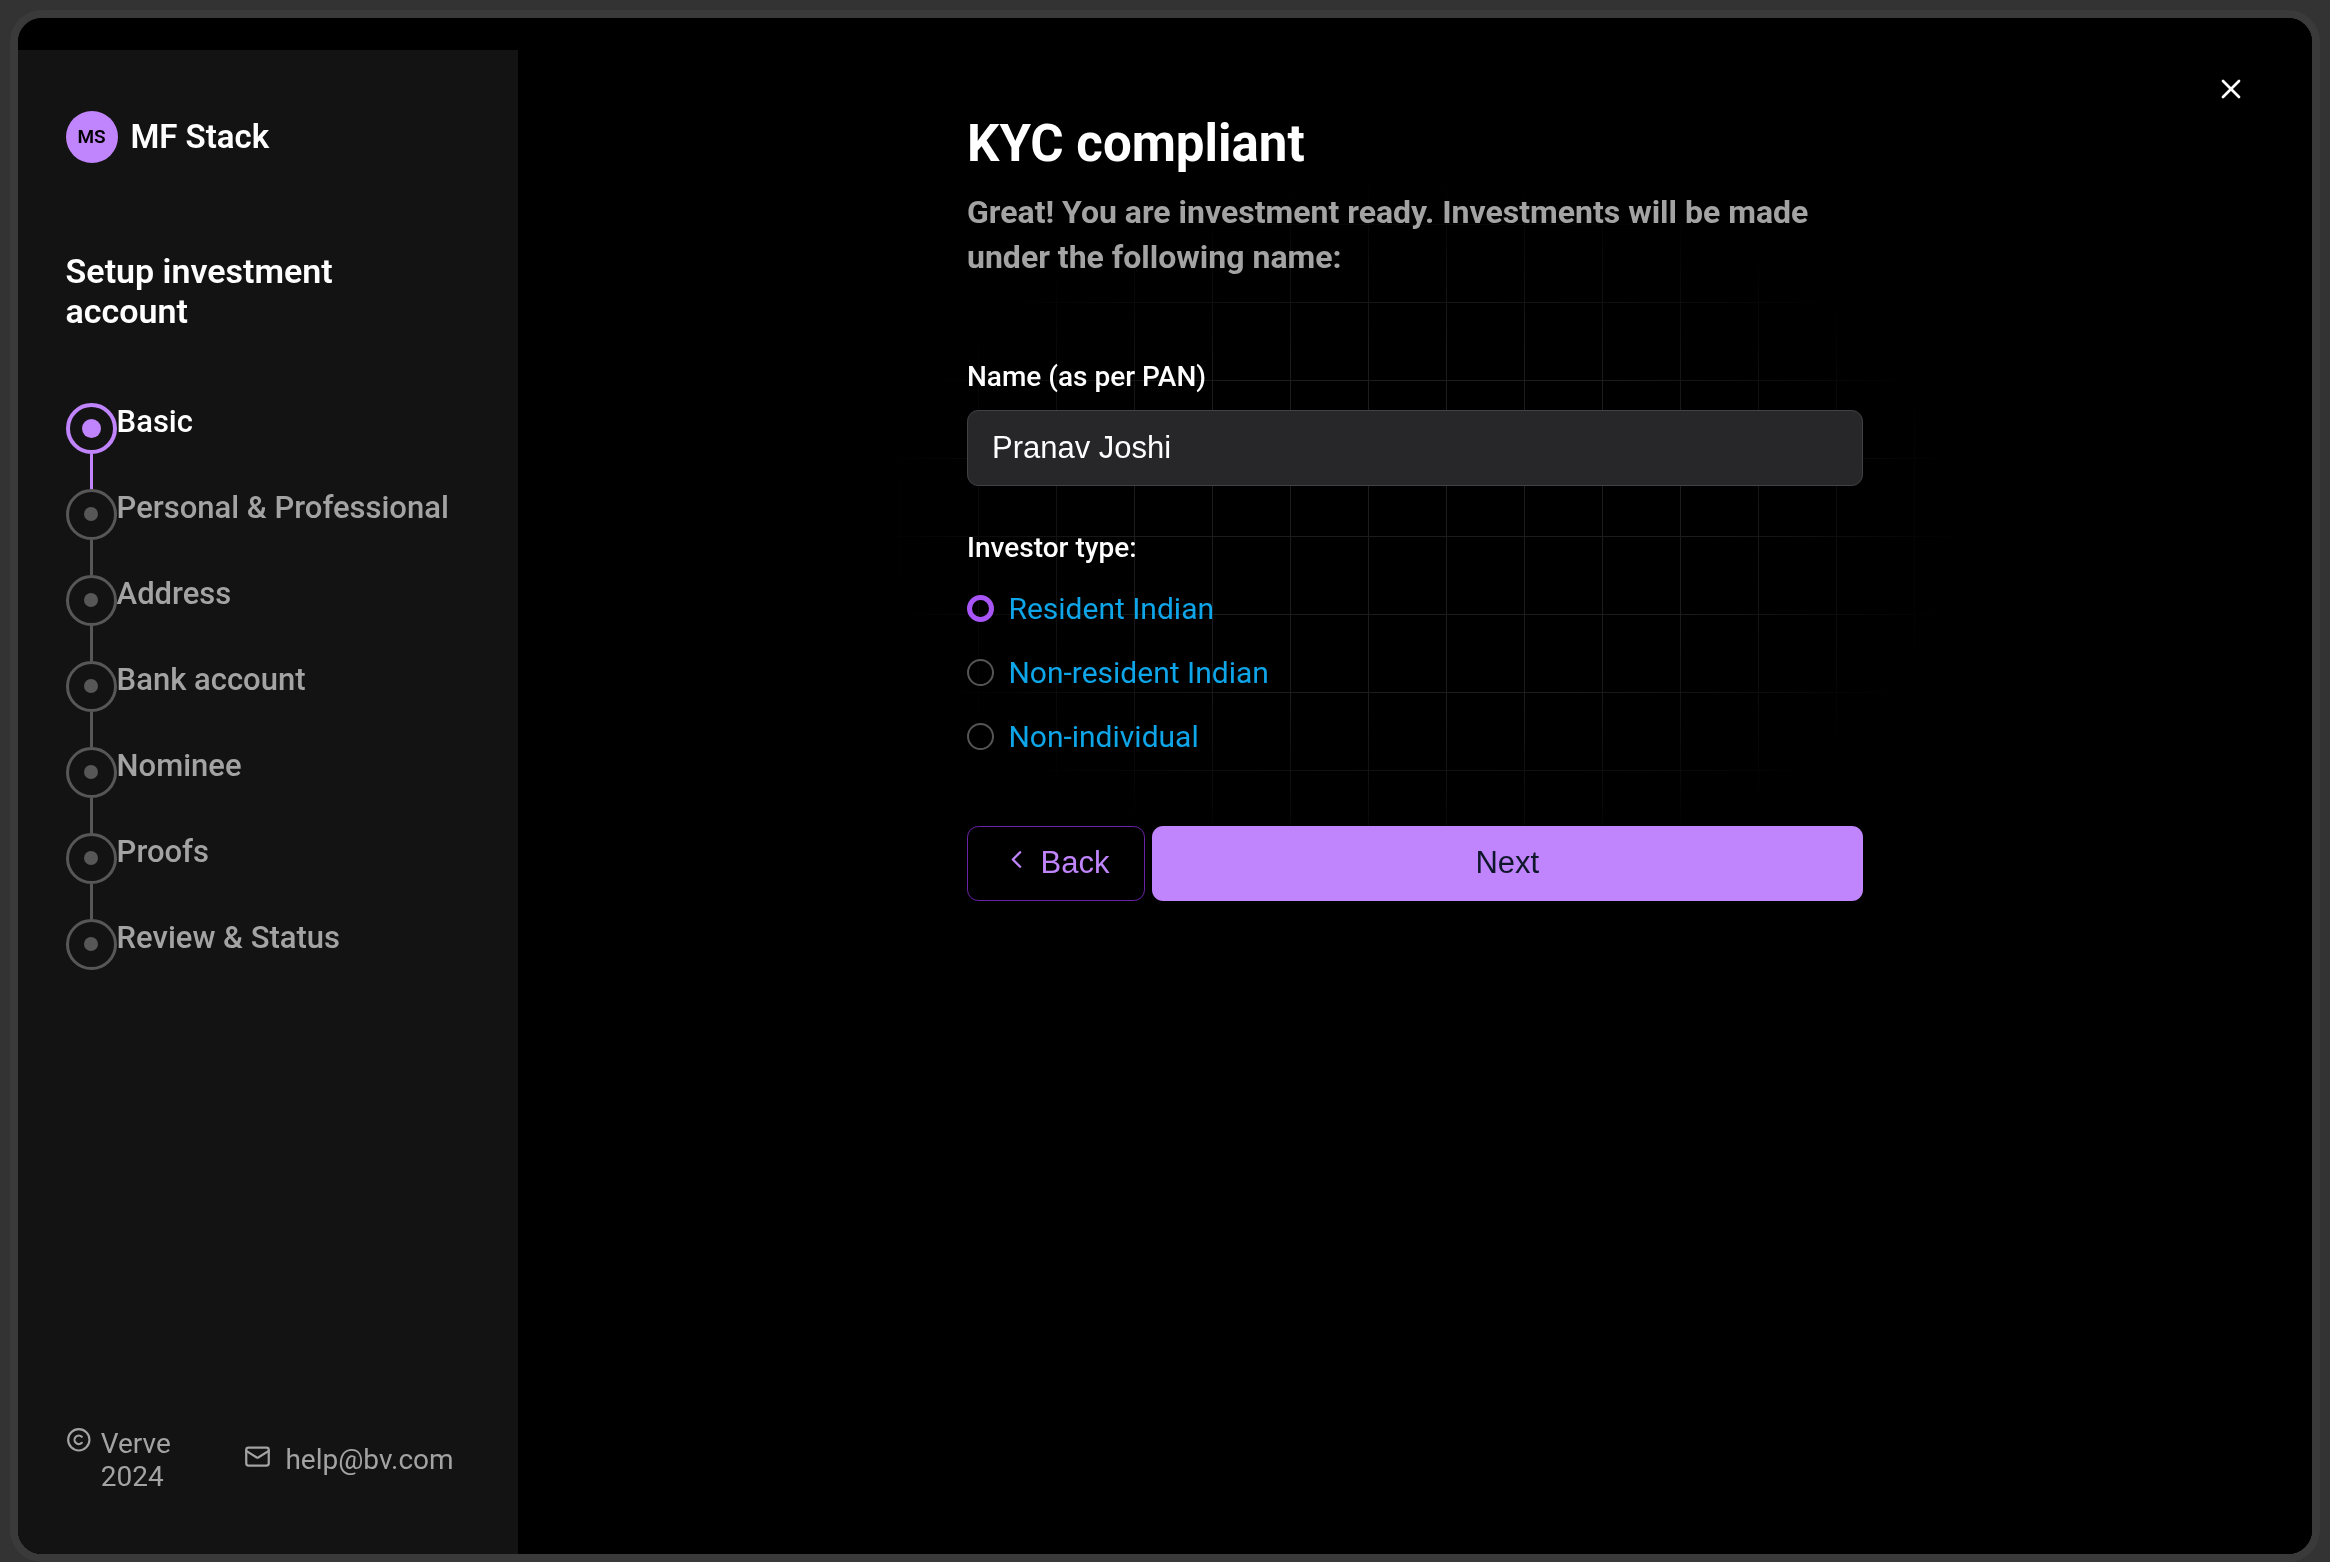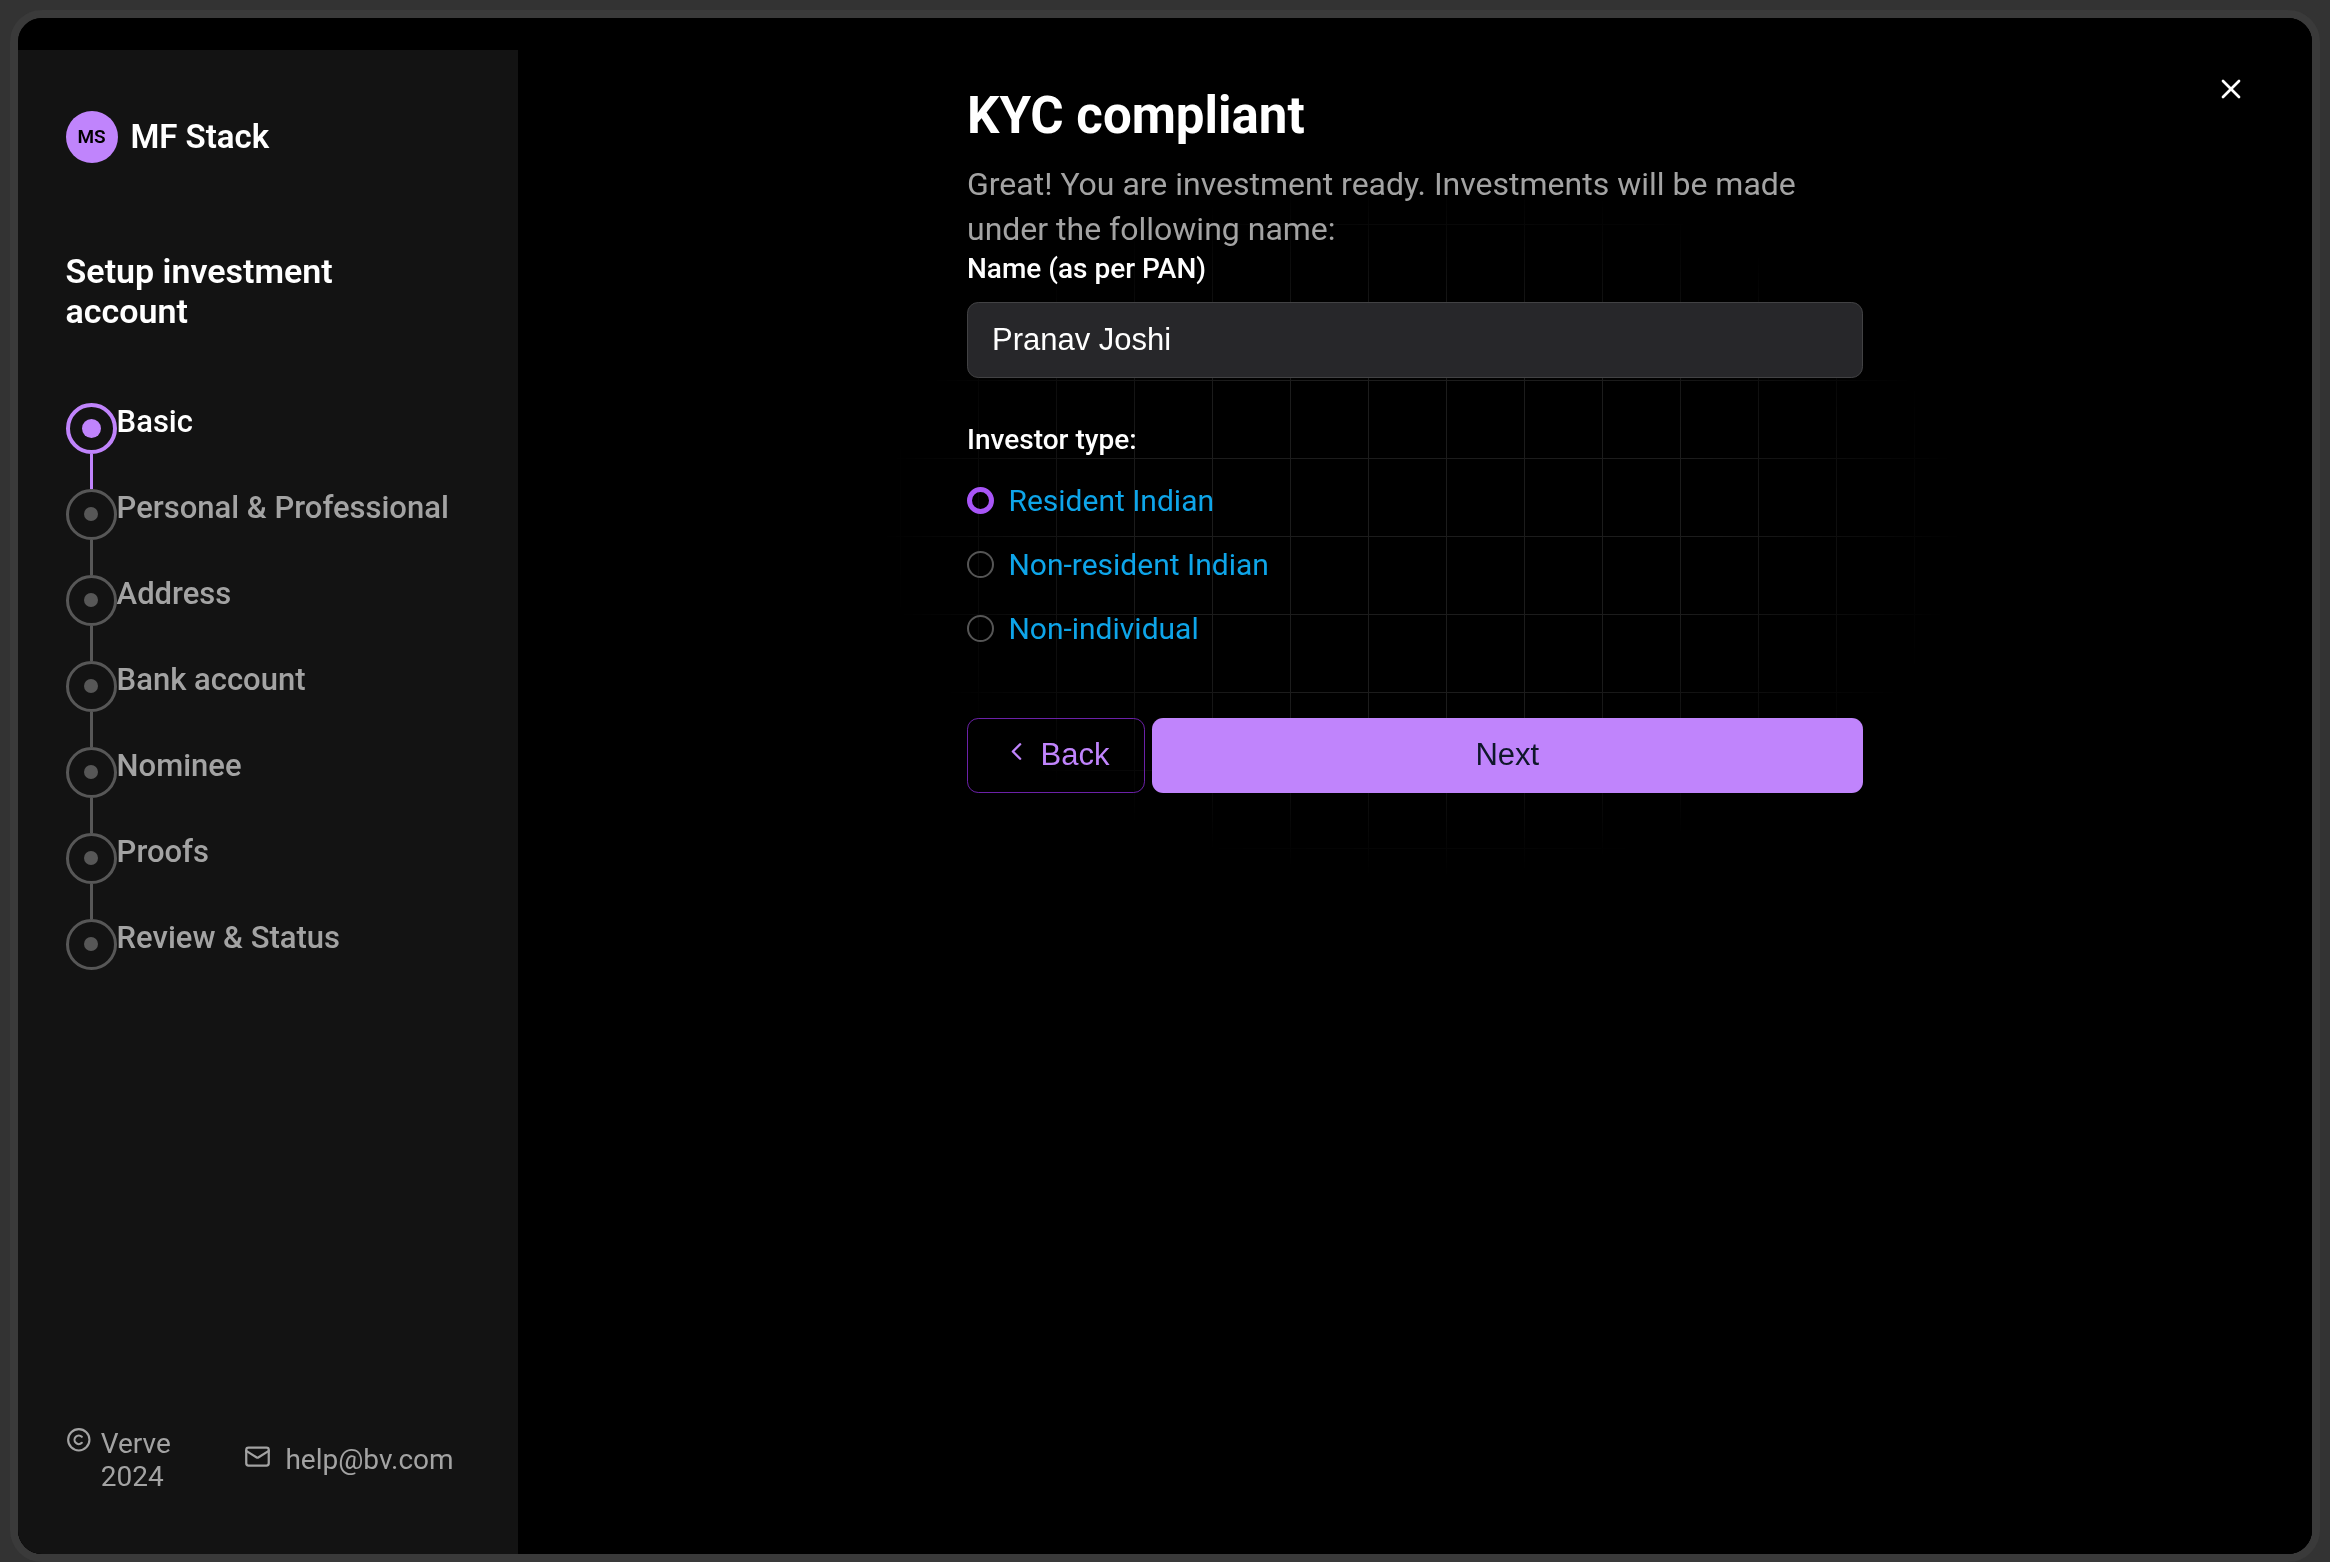--- a/index.html
+++ b/index.html
@@ -158,21 +158,21 @@
       align-items: center;
       gap: 14px;
       color: #a3a3a3;
       font-size: 28px;
     }
 
     .main-content {
       flex: 1;
       position: relative;
       background: #000;
-      padding: 68px 32px;
+      padding: 96px 32px;
       display: flex;
       justify-content: center;
     }
 
     .grid-bg {
       position: absolute;
       top: 128px;
       left: 304px;
       width: 1200px;
       height: 848px;
@@ -209,20 +209,22 @@
       font-size: 51px;
       font-weight: 700;
       color: #fff;
       margin-bottom: 17.6px;
     }
 
     .page-subheading {
       font-size: 32px;
       color: #a3a3a3;
       line-height: 1.4;
+      margin-bottom: 80px;
+      font-weight: bold;
     }
 
     .field-group {
       margin-bottom: 45px;
     }
 
     .field-label {
       font-size: 28px;
       font-weight: 500;
       color: #fefefe;

